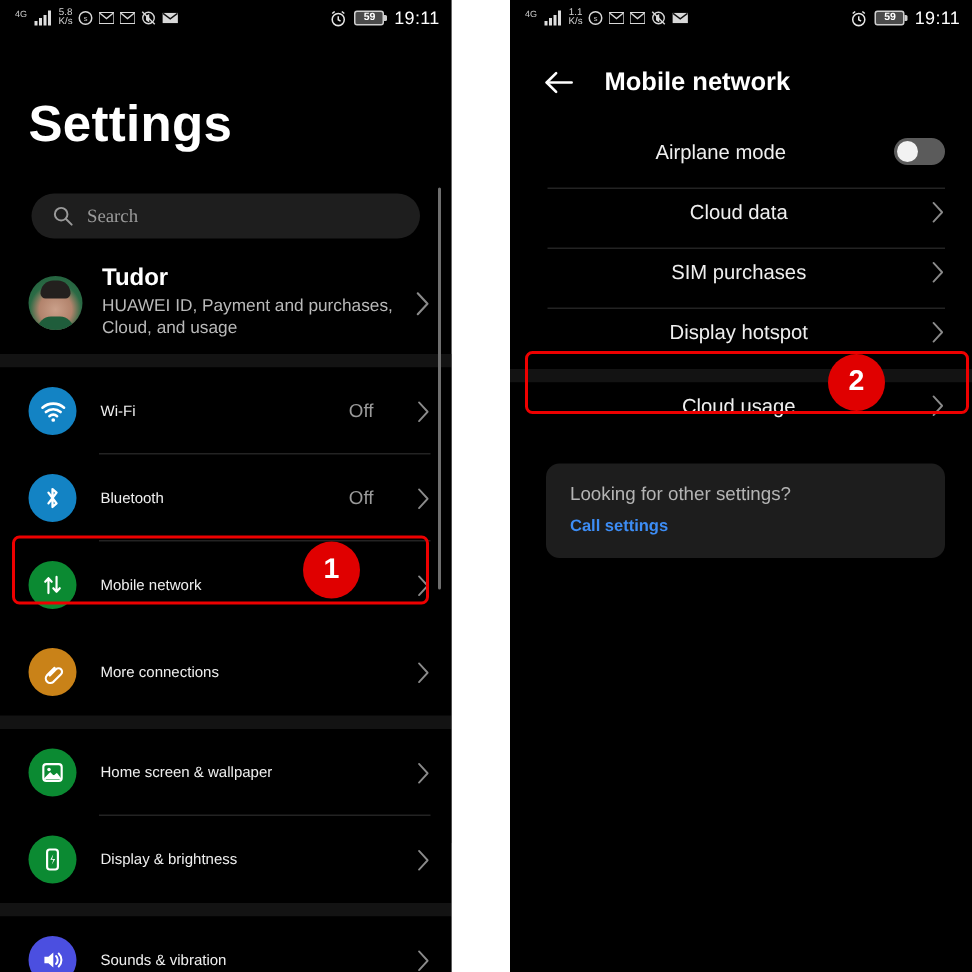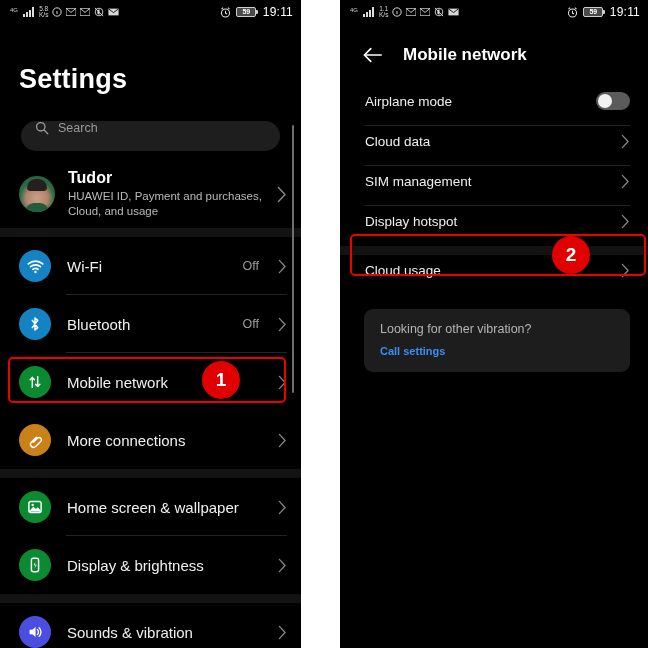--- a/index.html
+++ b/index.html
@@ -115,36 +115,37 @@
   .battery .btip {
     width: 1.5px;
     height: 4px;
     background: #cfcfcf;
     border-radius: 0 1px 1px 0;
   }
   .clock { font-size: 12px; color: #ffffff; letter-spacing: .2px; }
 
   
   .settings-title {
-    font-size: 27px;
+    font-size: 34px;
     font-weight: bold;
     color: #ffffff;
     padding: 40px 12px 0 19px;
     letter-spacing: .2px;
   }
 
   .searchbar {
     margin: 26px 21px 0 21px;
     height: 30px;
     border-radius: 16px;
     background: #1e1e1e;
     display: flex;
-    align-items: flex-start;
+    align-items: center;
     gap: 9px;
     padding: 0 14px;
+    font-family: Liberation Serif, serif;
   }
   .search-ph { font-size: 12.5px; color: #9a9a9a; }
 
   .account-row {
     display: flex;
     align-items: center;
     padding: 9px 14px 9px 19px;
     gap: 13px;
     margin-top: 9px;
   }
@@ -194,22 +195,22 @@
     height: 1px;
     background: #232323;
   }
 
   .rowicon {
     width: 32px; height: 32px;
     border-radius: 50%;
     flex: 0 0 32px;
     display: flex; align-items: center; justify-content: center;
   }
-  .row-label { font-size: 15px; color: #efefef; flex: 1; }
-  .row-value { font-size: 12.5px; color: #9b9b9b; margin-right: 2px; }
+  .row-label { font-size: 10px; color: #efefef; flex: 1; }
+  .row-value { font-size: 12.5px; color: #9b9b9b; margin-right: 12px; }
 
   .chev {
     color: #8a8a8a;
     flex: 0 0 auto;
     display: flex; align-items: center;
   }
 
   
   .hl {
     position: absolute;
@@ -253,20 +254,21 @@
     height: 62px;
   }
   .appbar-title { font-size: 17px; color: #ffffff; font-weight: bold; }
 
   .r-row {
     position: relative;
     display: flex;
     align-items: center;
     height: 40px;
     padding: 0 18px 10px 25px;
+    text-align: center;
   }
   .r-row .divider {
     position: absolute;
     left: 25px; right: 18px; bottom: 0;
     height: 1px;
     background: #232323;
   }
   .r-label { font-size: 13.5px; color: #efefef; flex: 1; }
 
   .toggle {
@@ -609,21 +611,21 @@
       <div class="r-row">
         <span class="r-label">Cloud data</span>
         <span class="chev">
           <svg width="10" height="15" viewBox="0 0 11 17">
               <path d="M2.5 1.5L9 8.5 2.5 15.5" fill="none" stroke="#8a8a8a" stroke-width="1.4" stroke-linecap="round" stroke-linejoin="round"></path>
             </svg>
         </span>
         <span class="divider"></span>
       </div>
       <div class="r-row">
-        <span class="r-label">SIM management</span>
+        <span class="r-label">SIM purchases</span>
         <span class="chev">
           <svg width="10" height="15" viewBox="0 0 11 17">
               <path d="M2.5 1.5L9 8.5 2.5 15.5" fill="none" stroke="#8a8a8a" stroke-width="1.4" stroke-linecap="round" stroke-linejoin="round"></path>
             </svg>
         </span>
         <span class="divider"></span>
       </div>
       <div class="r-row no-div">
         <span class="r-label">Display hotspot</span>
         <span class="chev">
@@ -643,21 +645,21 @@
         <span class="chev">
           <svg width="10" height="15" viewBox="0 0 11 17">
               <path d="M2.5 1.5L9 8.5 2.5 15.5" fill="none" stroke="#8a8a8a" stroke-width="1.4" stroke-linecap="round" stroke-linejoin="round"></path>
             </svg>
         </span>
 
       </div>
     </div>
 
     <div class="info-card">
-      <div class="info-q">Looking for other vibration?</div>
+      <div class="info-q">Looking for other settings?</div>
       <div class="info-link">Call settings</div>
     </div>
 
     <div class="hl" style="left:10px; top:234px; width:296px; height:42px;"></div>
     <div class="badge" style="left:212px; top:236px;">2</div>
   </div>
 
 </div>
 
 </body></html>

